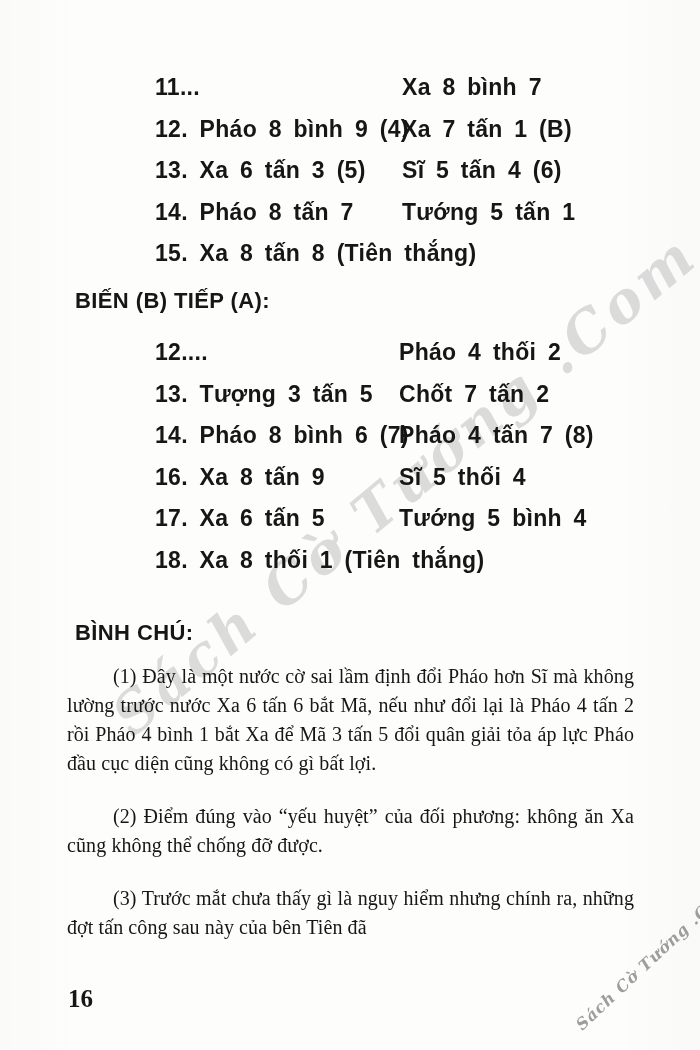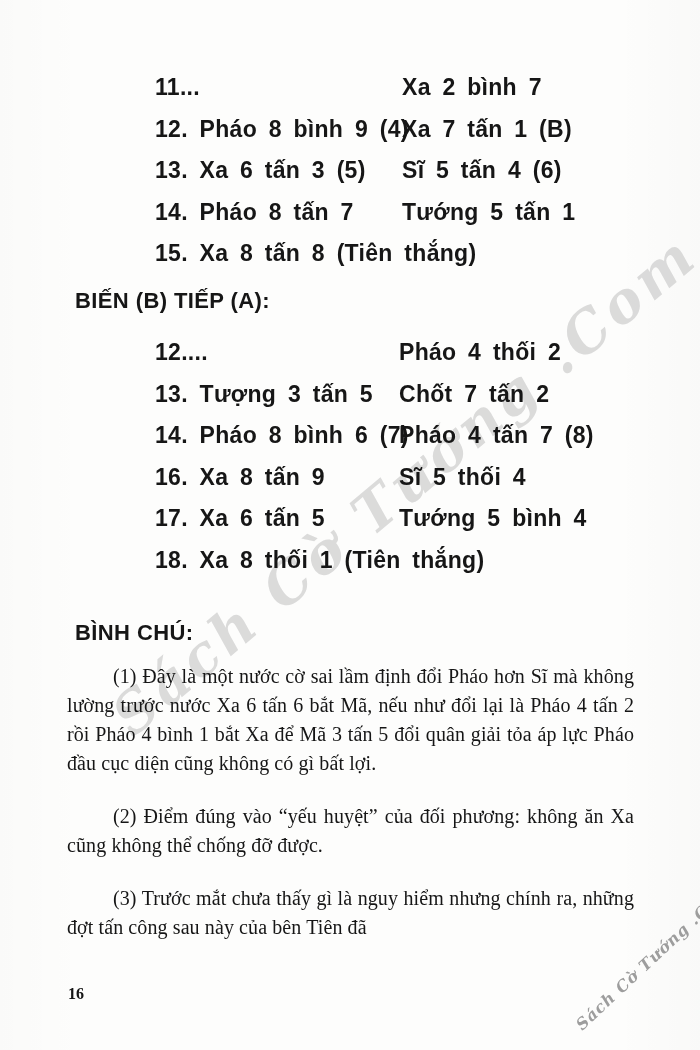--- a/index.html
+++ b/index.html
@@ -87,21 +87,21 @@
   }
   .para:last-child { margin-bottom: 0; }
 
   
   .page-number {
     position: absolute;
     left: 68px;
     top: 985px;
     font-family: "Liberation Serif", serif;
     font-weight: bold;
-    font-size: 16px;
+    font-size: 25px;
     z-index: 2;
   }
 
   
   .wm-main {
     position: absolute;
     left: 120px;
     top: 690px;
     transform: rotate(-40deg);
     transform-origin: 0 50%;
@@ -137,21 +137,21 @@
 </head>
 <body>
 
 <div class="page">
 
   <div class="wm-main">Sách Cờ Tướng .Com</div>
 
   <div class="moves moves-main">
     <div class="mrow">
       <span class="cell-l">11...</span>
-      <span class="cell-r">Xa 2 bình 7</span>
+      <span class="cell-r">Xa 8 bình 7</span>
     </div>
     <div class="mrow">
       <span class="cell-l">12. Pháo 8 bình 9 (4)</span>
       <span class="cell-r">Xa 7 tấn 1 (B)</span>
     </div>
     <div class="mrow">
       <span class="cell-l">13. Xa 6 tấn 3 (5)</span>
       <span class="cell-r">Sĩ 5 tấn 4 (6)</span>
     </div>
     <div class="mrow">

